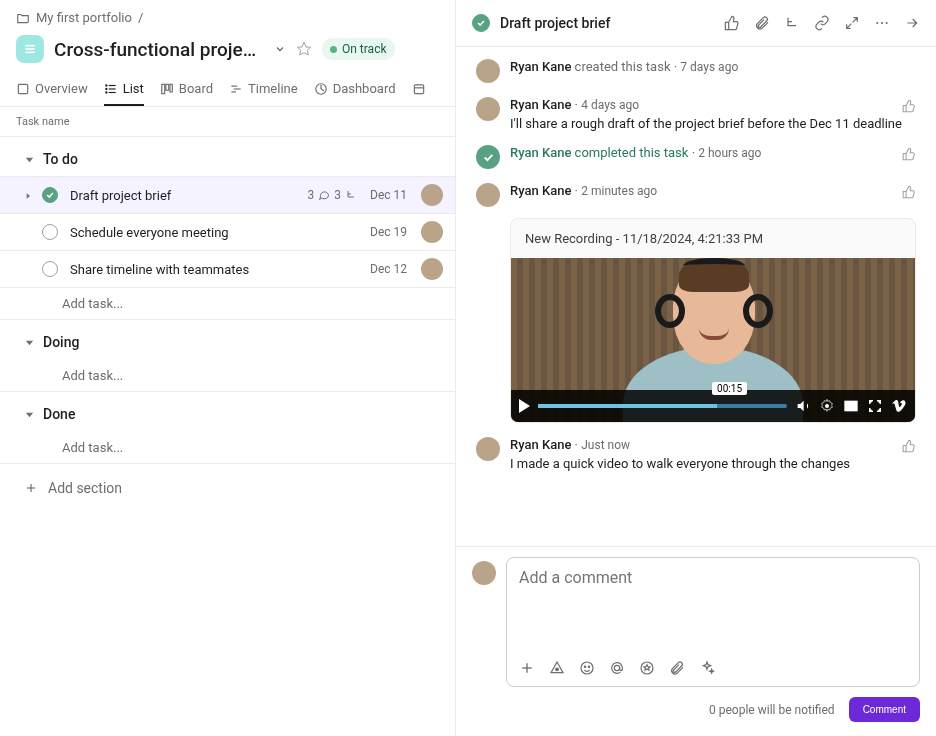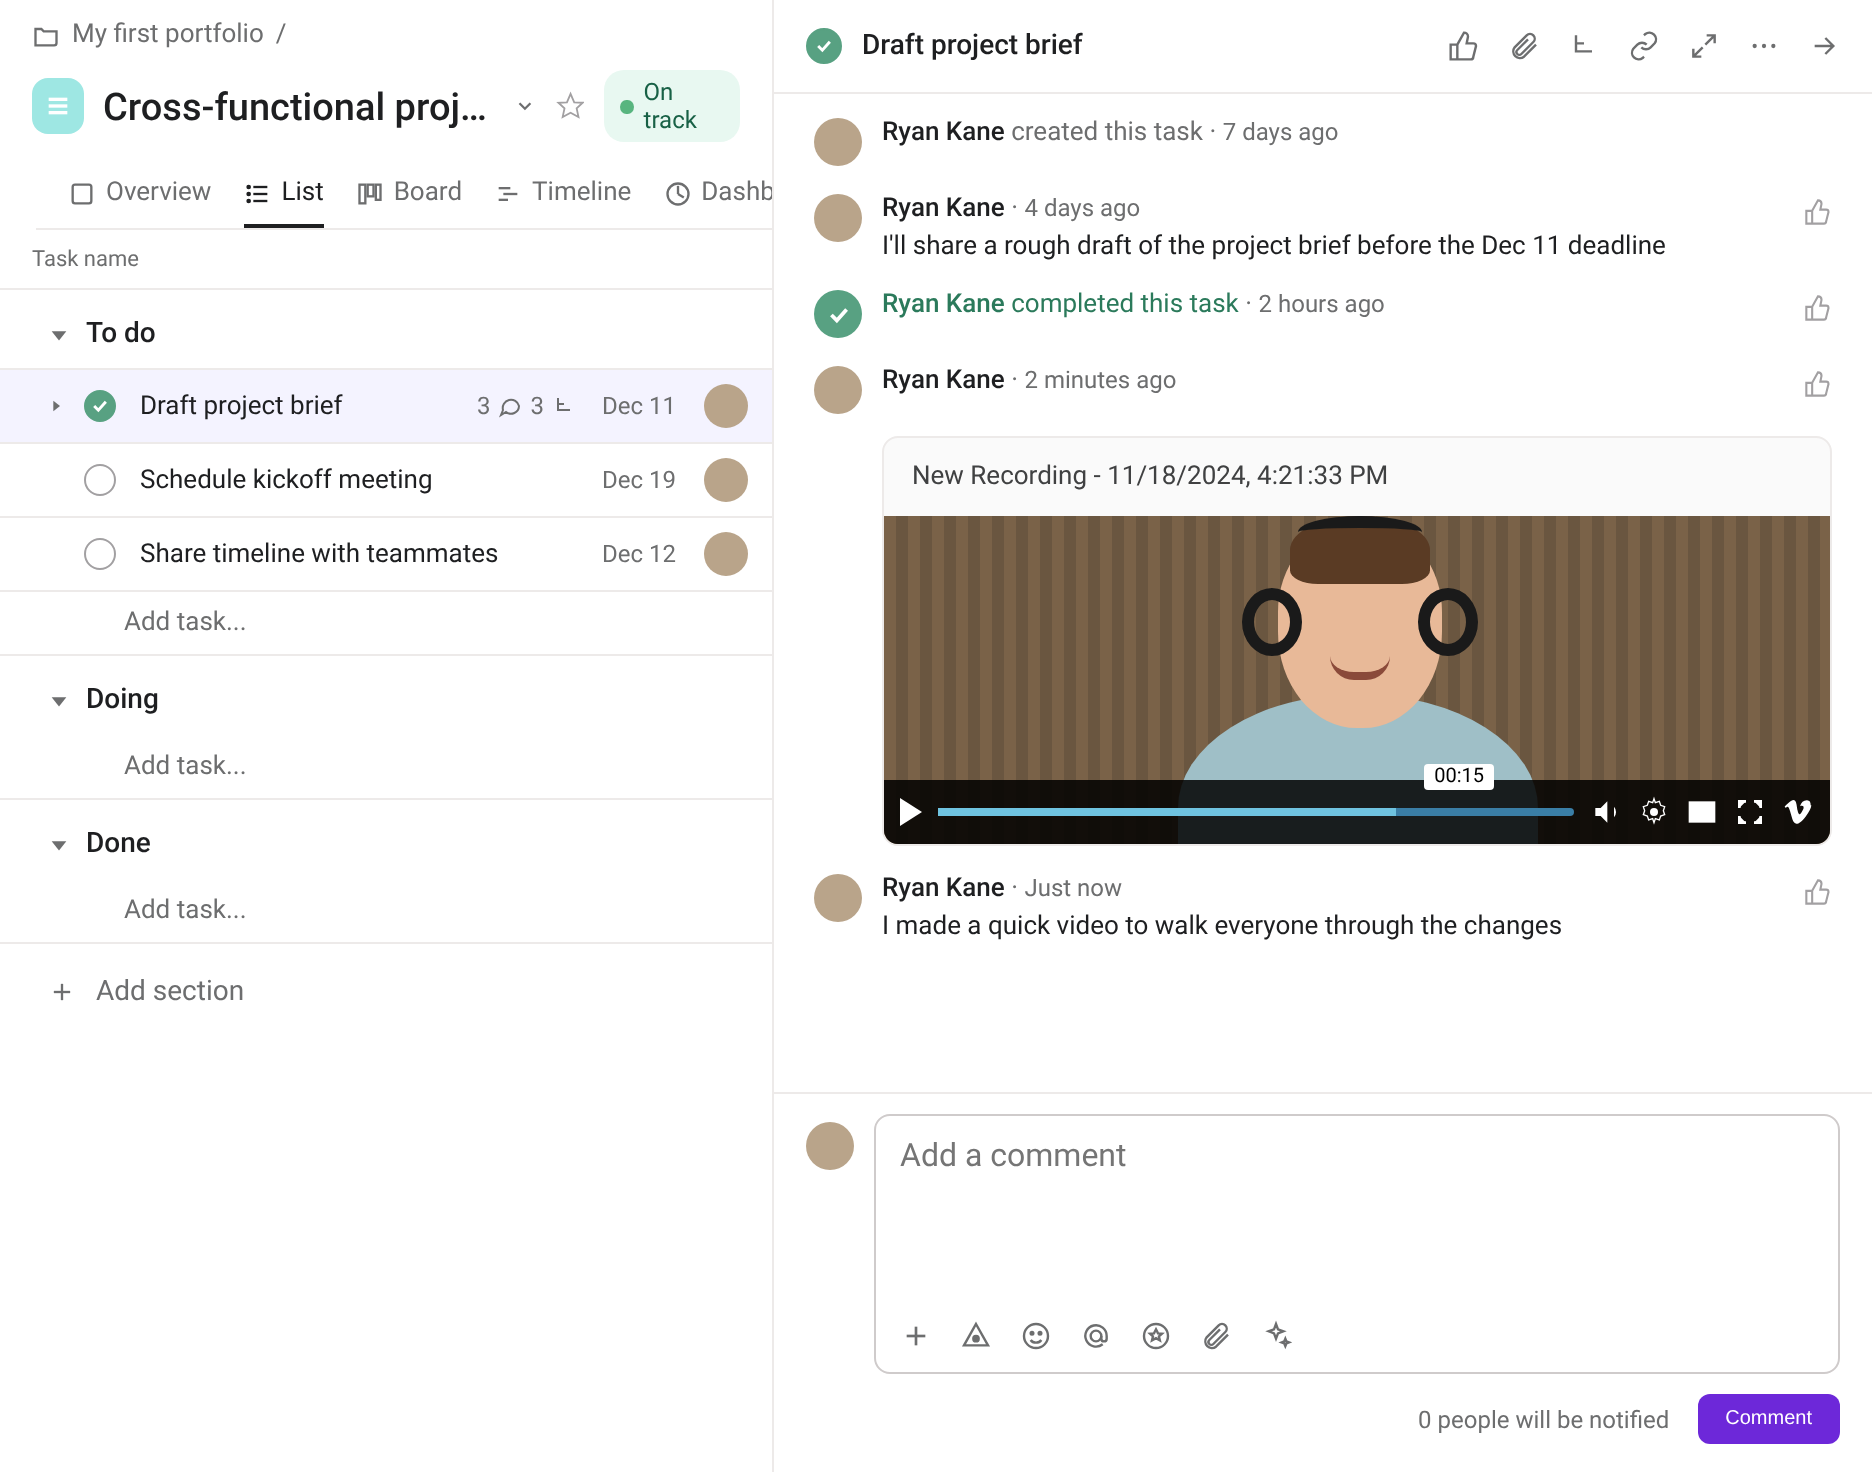--- a/index.html
+++ b/index.html
@@ -1,32 +1,32 @@
 <!DOCTYPE html>
 <html><head>
 <meta charset="utf-8">
 <style>
 * { box-sizing: border-box; margin: 0; padding: 0; }
 html, body { height: 100%; font-family: -apple-system, "Segoe UI", Roboto, sans-serif; font-size: 13px; color: #1e1f21; background: #fff; }
 .app { display: flex; height: 736px; width: 936px; }
 
 
-.left { width: 387px; border-right: 1px solid #edeae9; display: flex; flex-direction: column; }
+.left { width: 456px; border-right: 1px solid #edeae9; display: flex; flex-direction: column; }
 .breadcrumb { display: flex; align-items: center; gap: 6px; padding: 10px 16px 0; color: #6d6e6f; font-size: 13px; }
 .bc-icon { width: 14px; height: 14px; }
 
 .proj-header { display: flex; align-items: center; gap: 10px; padding: 10px 16px 6px; }
 .proj-icon { width: 28px; height: 28px; border-radius: 8px; background: #9ee7e3; display: flex; align-items: center; justify-content: center; }
 .proj-title { font-size: 19px; font-weight: 500; max-width: 210px; white-space: nowrap; overflow: hidden; text-overflow: ellipsis; }
 .proj-caret { color: #6d6e6f; }
 .star { color: #a2a0a2; fill: none; stroke: #a2a0a2; }
 .status-pill { display: flex; align-items: center; gap: 5px; background: #e8f8f1; color: #186146; font-size: 12px; padding: 4px 8px; border-radius: 10px; }
 .status-dot { width: 7px; height: 7px; border-radius: 50%; background: #58b57f; }
 
-.tabs { display: flex; gap: 16px; padding: 6px 16px 0; border-bottom: 1px solid #edeae9; overflow: hidden; margin-left: 18px; }
+.tabs { display: flex; gap: 16px; padding: 6px 16px 0; border-bottom: 1px solid #edeae9; overflow: hidden; }
 .tab { display: flex; align-items: center; gap: 5px; color: #6d6e6f; font-size: 13px; padding: 6px 0 8px; border-bottom: 2px solid transparent; cursor: pointer; white-space: nowrap; }
 .tab.active { color: #1e1f21; border-bottom-color: #1e1f21; }
 .tab svg { width: 14px; height: 14px; }
 
 .toolbar { padding: 12px 16px; border-bottom: 1px solid #edeae9; }
 .addtask-group { display: inline-flex; }
 .addtask-btn { display: flex; align-items: center; gap: 6px; border: 1px solid #cfcbcb; border-radius: 6px 0 0 6px; padding: 5px 10px; font-size: 12px; cursor: pointer; }
 .addtask-more { border: 1px solid #cfcbcb; border-left: none; border-radius: 0 6px 6px 0; padding: 5px 8px; cursor: pointer; }
 
 .col-head { padding: 8px 16px; color: #6d6e6f; font-size: 11px; border-bottom: 1px solid #edeae9; }
@@ -217,21 +217,21 @@
               <path d="M6 4v6h6M6 10v6h12"></path>
             </svg>
         </span>
         <span class="due">Dec 11</span>
         <span class="avatar"></span>
       </div>
 
       <div class="task-row">
         <span class="expander"></span>
         <span class="chk"></span>
-        <span class="task-name">Schedule kickoff meeting</span>
+        <span class="task-name">Schedule everyone meeting</span>
         <span class="due">Dec 19</span>
         <span class="avatar"></span>
       </div>
 
       <div class="task-row">
         <span class="expander"></span>
         <span class="chk"></span>
         <span class="task-name">Share timeline with teammates</span>
         <span class="due">Dec 12</span>
         <span class="avatar"></span>

